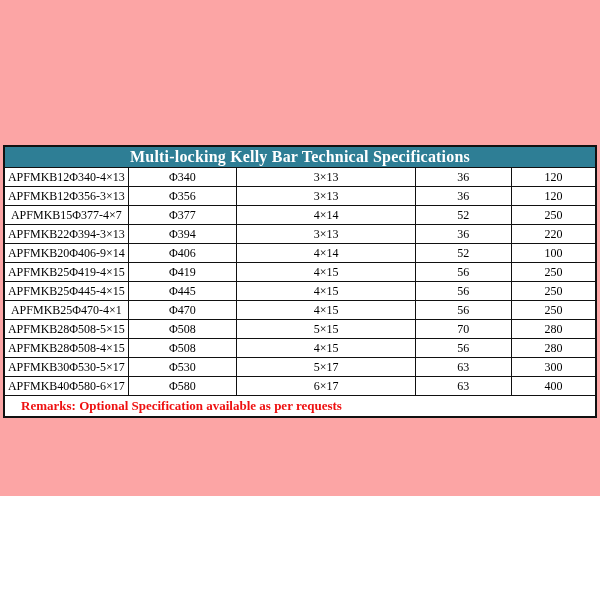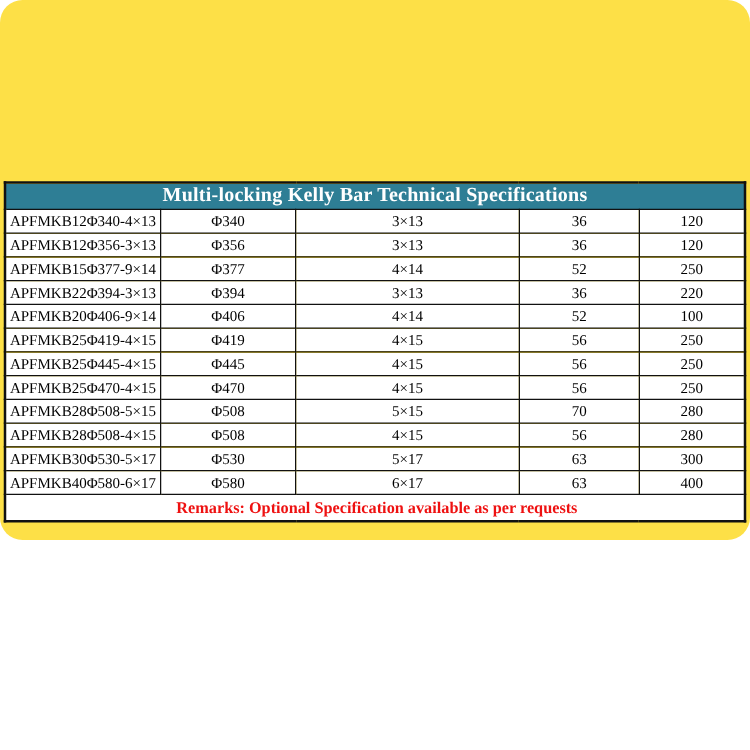--- a/index.html
+++ b/index.html
@@ -3,25 +3,24 @@
 <meta charset="utf-8">
 <style>
   html, body {
     margin: 0;
     padding: 0;
     background: #ffffff;
   }
   .page {
     position: relative;
     width: 600px;
-    height: 432px;
-    background: #fde047;
+    height: 496px;
+    background: #fca5a5;
     font-family: "Liberation Serif", serif;
     overflow: hidden;
-    border-radius: 18px;
   }
   .spec-table {
     position: absolute;
     left: 3px;
     top: 145px;
     width: 594px;
     border-collapse: collapse;
     table-layout: fixed;
     border: 2px solid var(--border-color, #111);
   }
@@ -53,22 +52,22 @@
   }
   .spec-table tbody td {
     font-size: 12px;
     height: 18px;
     background: #ffffff;
   }
   .remarks-row td {
     color: var(--remarks-color, #ee1111);
     font-weight: bold;
     font-size: 13px;
-    text-align: center;
-    padding-left: 4px;
+    text-align: left;
+    padding-left: 16px;
     height: 20px;
     background: #ffffff;
   }
 </style>
 </head>
 <body>
 
 <div class="page">
   <table class="spec-table">
     <colgroup>
@@ -92,21 +91,21 @@
           <td>120</td>
         </tr>
         <tr>
           <td>APFMKB12Φ356-3×13</td>
           <td>Φ356</td>
           <td>3×13</td>
           <td>36</td>
           <td>120</td>
         </tr>
         <tr>
-          <td>APFMKB15Φ377-9×14</td>
+          <td>APFMKB15Φ377-4×7</td>
           <td>Φ377</td>
           <td>4×14</td>
           <td>52</td>
           <td>250</td>
         </tr>
         <tr>
           <td>APFMKB22Φ394-3×13</td>
           <td>Φ394</td>
           <td>3×13</td>
           <td>36</td>
@@ -127,21 +126,21 @@
           <td>250</td>
         </tr>
         <tr>
           <td>APFMKB25Φ445-4×15</td>
           <td>Φ445</td>
           <td>4×15</td>
           <td>56</td>
           <td>250</td>
         </tr>
         <tr>
-          <td>APFMKB25Φ470-4×15</td>
+          <td>APFMKB25Φ470-4×1</td>
           <td>Φ470</td>
           <td>4×15</td>
           <td>56</td>
           <td>250</td>
         </tr>
         <tr>
           <td>APFMKB28Φ508-5×15</td>
           <td>Φ508</td>
           <td>5×15</td>
           <td>70</td>

